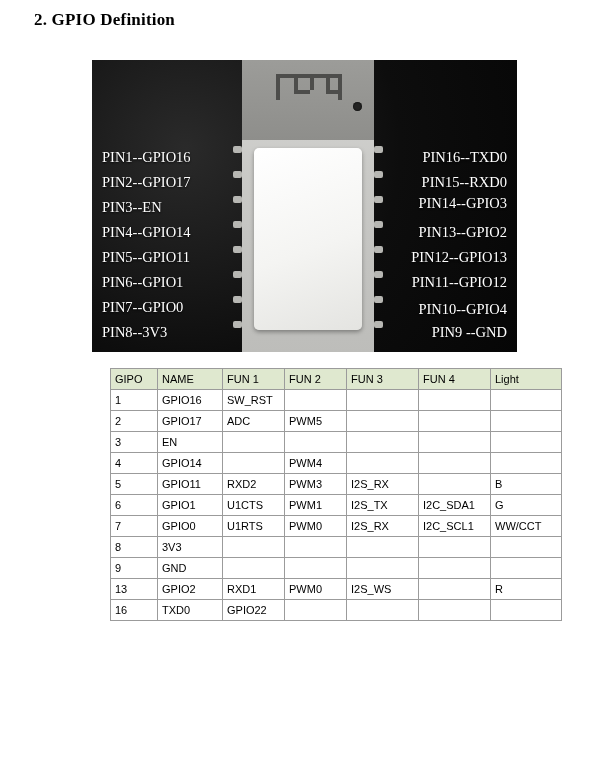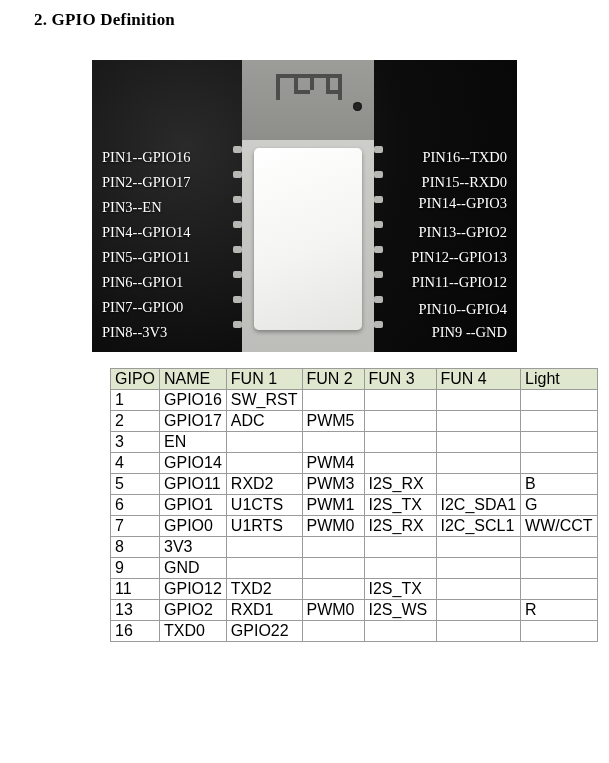--- a/index.html
+++ b/index.html
@@ -126,21 +126,21 @@
   .pins-left  { left: 10px; text-align: left; }
   .pins-right { right: 10px; text-align: center; }
 
   
   .gpio-table {
     position: absolute;
     left: 110px;
     top: 368px;
     border-collapse: collapse;
     font-family: "Liberation Sans", sans-serif;
-    font-size: 16px;
+    font-size: 11px;
   }
   .gpio-table th,
   .gpio-table td {
     border: 1px solid #9b9b9b;
     height: 20px;
     padding: 0 4px;
     text-align: left;
     vertical-align: middle;
     font-weight: normal;
   }
@@ -308,29 +308,20 @@
       <tr>
         <td class="col-gipo">9</td>
         <td class="col-name">GND</td>
         <td class="col-fun1"></td>
         <td class="col-fun2"></td>
         <td class="col-fun3"></td>
         <td class="col-fun4"></td>
         <td class="col-light"></td>
       </tr>
       <tr>
-        <td class="col-gipo">11</td>
-        <td class="col-name">GPIO12</td>
-        <td class="col-fun1">TXD2</td>
-        <td class="col-fun2"></td>
-        <td class="col-fun3">I2S_TX</td>
-        <td class="col-fun4"></td>
-        <td class="col-light"></td>
-      </tr>
-      <tr>
         <td class="col-gipo">13</td>
         <td class="col-name">GPIO2</td>
         <td class="col-fun1">RXD1</td>
         <td class="col-fun2">PWM0</td>
         <td class="col-fun3">I2S_WS</td>
         <td class="col-fun4"></td>
         <td class="col-light">R</td>
       </tr>
       <tr>
         <td class="col-gipo">16</td>

